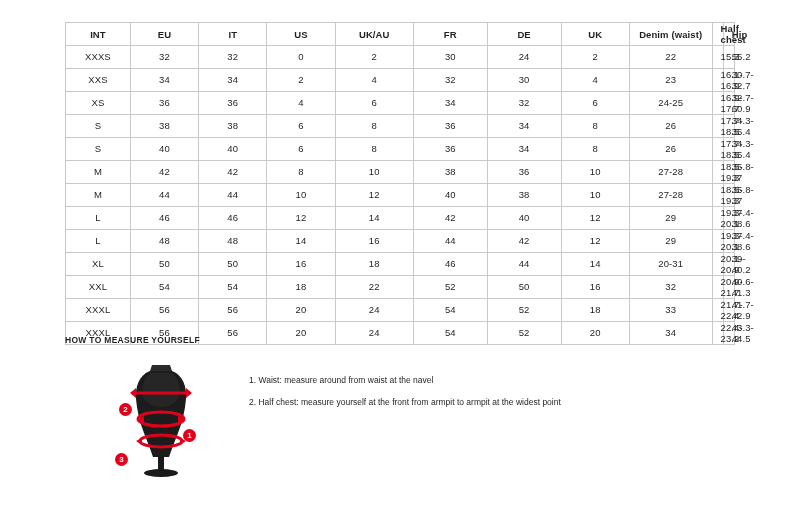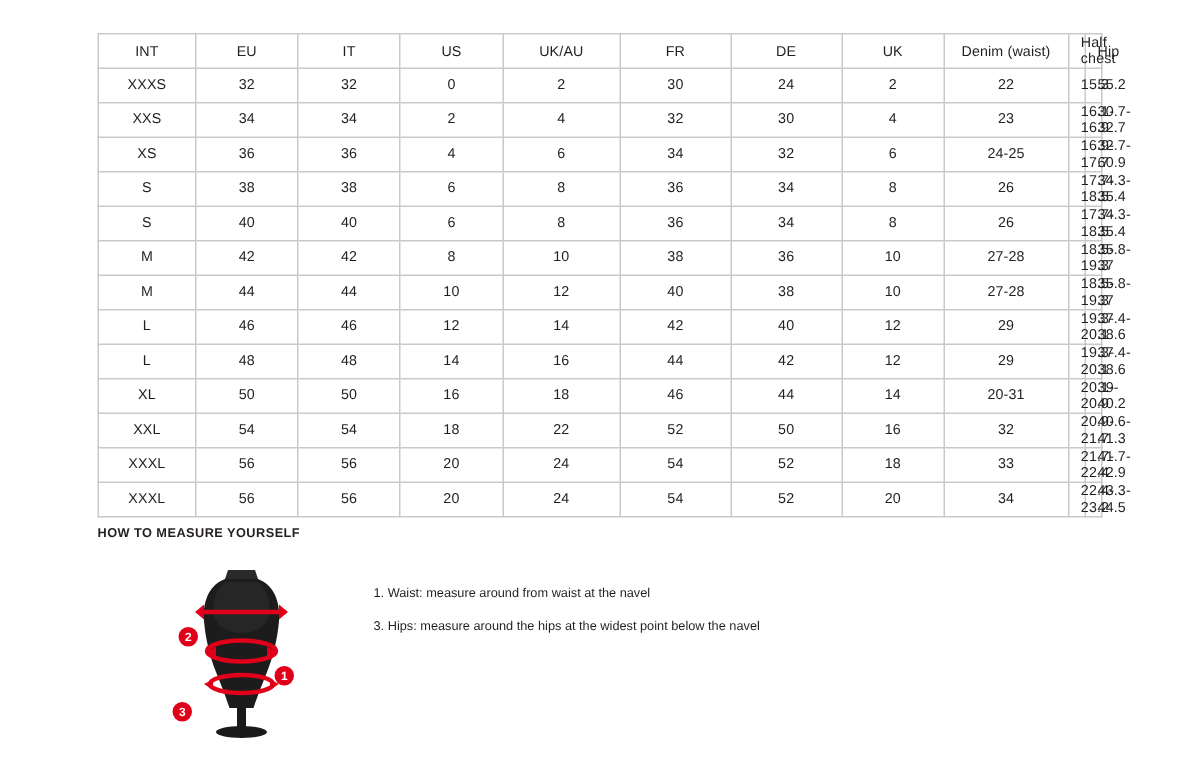--- a/index.html
+++ b/index.html
@@ -39,21 +39,21 @@
     height: 21.5px;
     font-size: 9.5px;
     font-weight: normal;
     text-align: center;
     vertical-align: middle;
     color: #231f20;
     padding: 0;
     letter-spacing: 0.1px;
   }
   table.size-table th {
-    font-weight: normal;
+    font-weight: bold;
   }
   
   table.size-table col.c0 { width: 58px; }
   table.size-table col.c1 { width: 61px; }
   table.size-table col.c2 { width: 61px; }
   table.size-table col.c3 { width: 61px; }
   table.size-table col.c4 { width: 70px; }
   table.size-table col.c5 { width: 66px; }
   table.size-table col.c6 { width: 66px; }
   table.size-table col.c7 { width: 61px; }
@@ -64,21 +64,21 @@
   table.size-table td.lalign,
   table.size-table th.lalign {
     text-align: left;
     padding-left: 8px;
   }
 
   
   .howto {
     position: absolute;
     left: 65px;
-    top: 350px;
+    top: 335px;
     width: 680px;
   }
   .howto-title {
     font-size: 8.5px;
     font-weight: bold;
     letter-spacing: 0.3px;
     color: #231f20;
     margin-bottom: 16px;
   }
   .howto-body {
@@ -374,21 +374,21 @@
         <div class="badge badge-2">2</div>
         <div class="badge badge-3">3</div>
       </div>
 
       <div class="instructions">
         <div class="line">
           <span>1.</span>
           <b>Waist</b><span>: measure around from waist at the navel</span>
         </div>
         <div class="line">
-          <span>3.</span>
-          <b>Hips</b><span>: measure around the hips at the widest point below the navel</span>
+          <span>2.</span>
+          <b>Half chest</b><span>: measure yourself at the front from armpit to armpit at the widest point</span>
         </div>
       </div>
 
     </div>
   </div>
 
 </div>
 
 </body></html>

